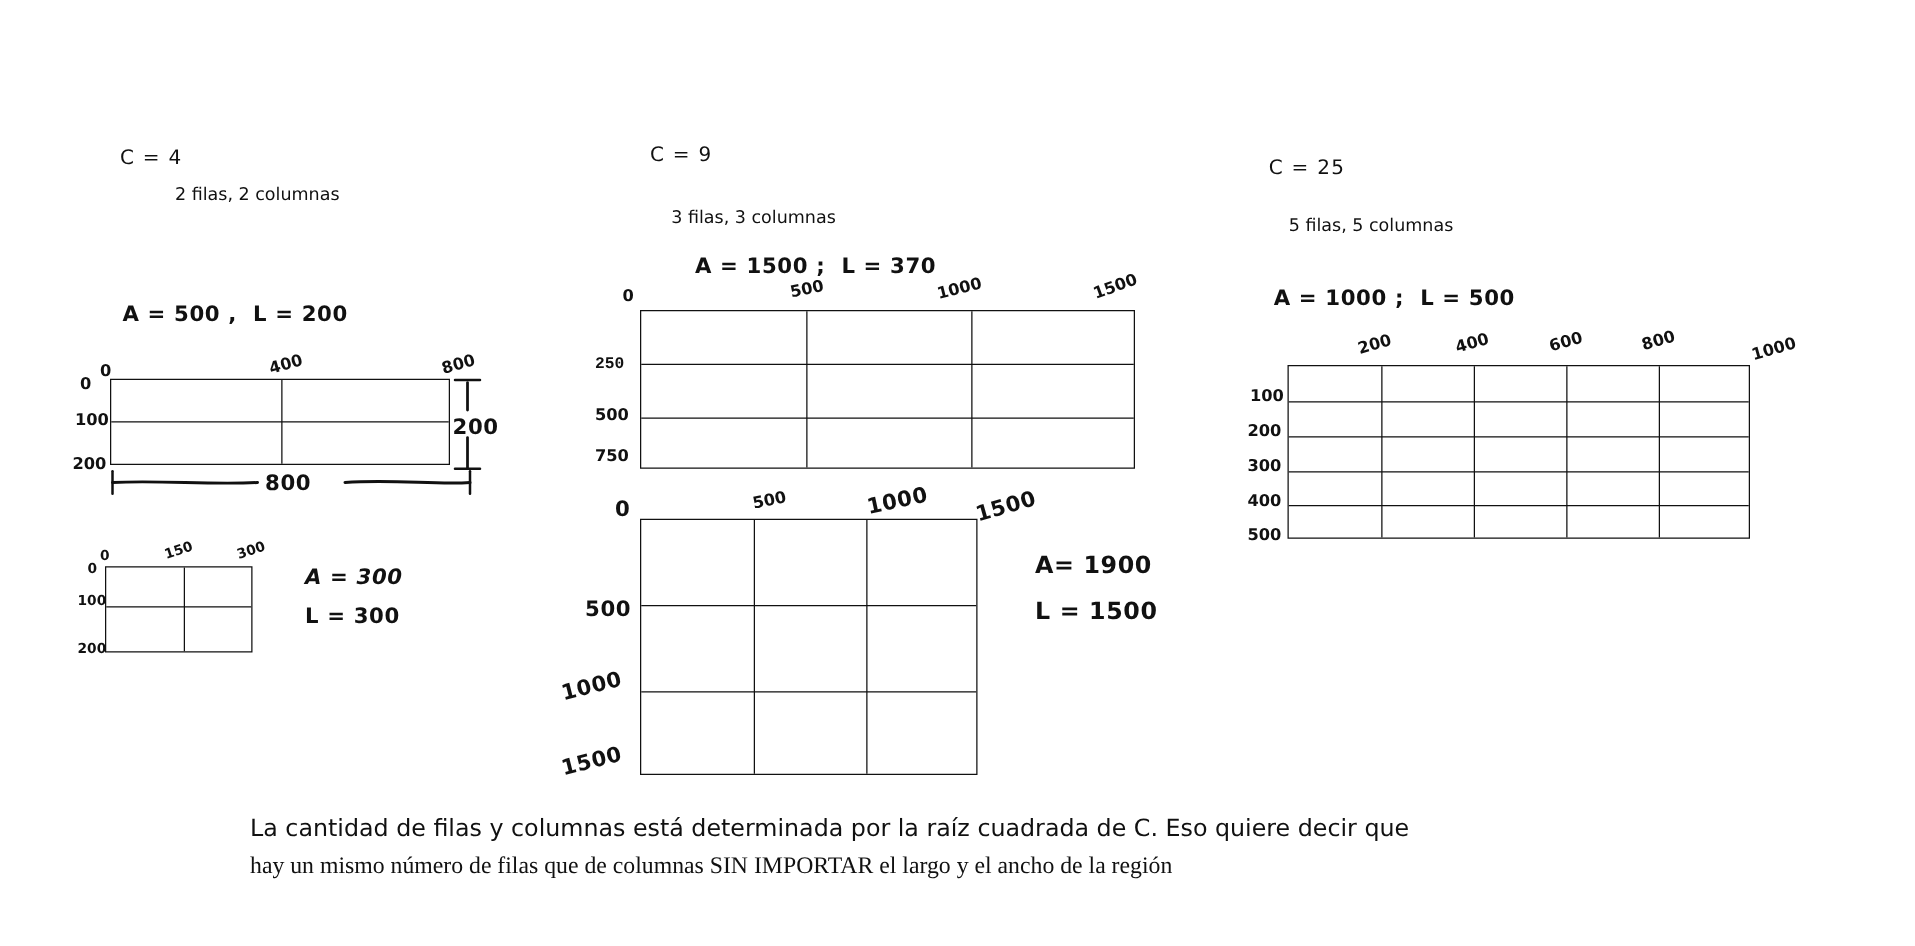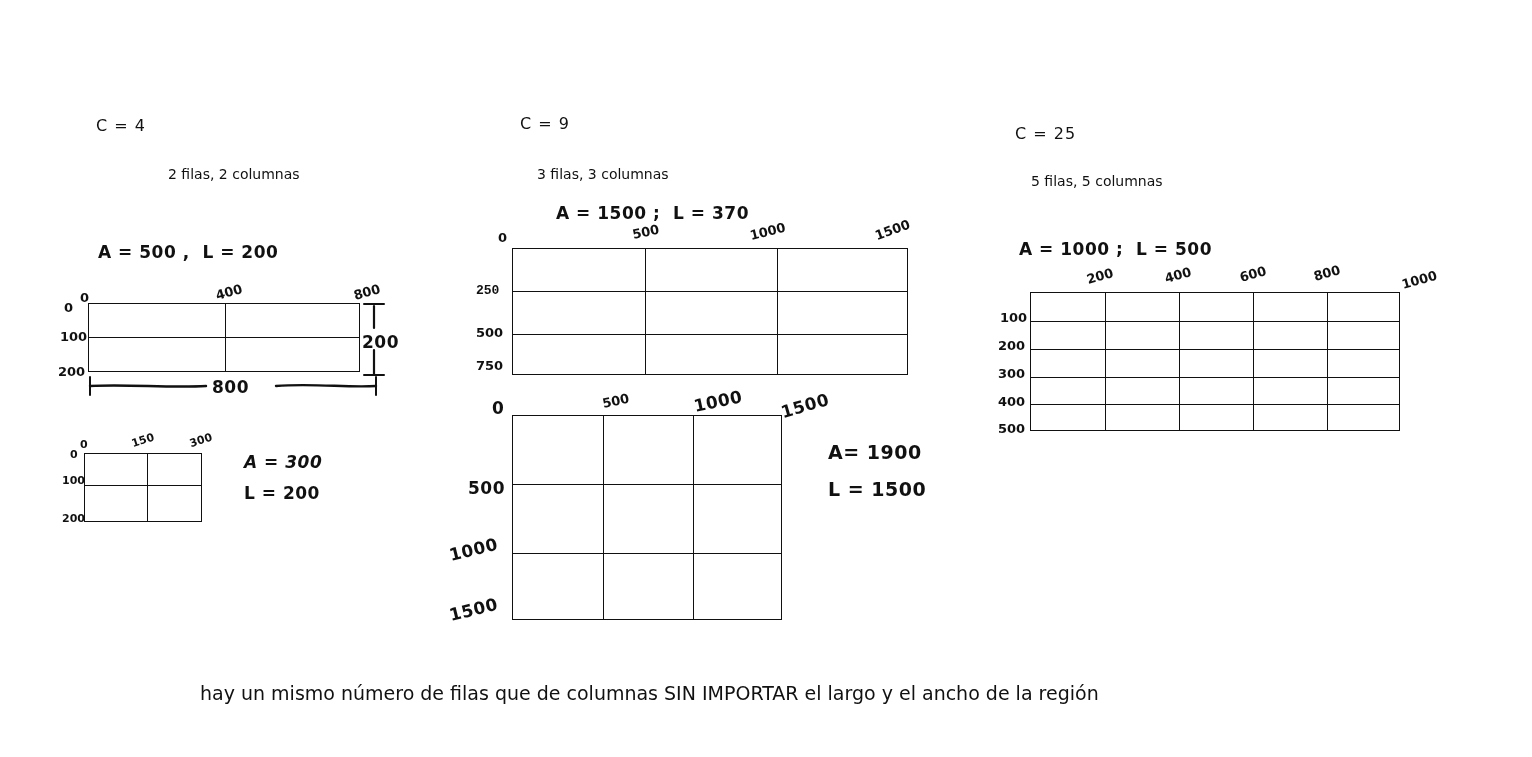--- a/index.html
+++ b/index.html
@@ -96,21 +96,21 @@
     stroke-linecap: round;
   }
 </style>
 </head>
 <body>
 
 <div id="page">
 
 
   <div class="txt clabel" style="left:96px; top:116px;">C = 4</div>
-  <div class="txt sublabel" style="left:140px; top:166px;margin-left:28px;">2 filas, 2 columnas</div>
+  <div class="txt sublabel" style="left:140px; top:148px;">2 filas, 2 columnas</div>
 
   <div class="txt dim" style="left:98px; top:242px;">A = 500 ,  L = 200</div>
 
   <div class="grid" style="left:88px; top:303px; width:272px; height:69px;">
     <div class="gline-h" style="top:33px;"></div>
     <div class="gline-v" style="left:136px;"></div>
   </div>
 
   <div class="txt tick" style="left:80px; top:290px;">0</div>
   <div class="txt tick rot" style="left:218px; top:288px; transform:rotate(-16deg);">400</div>
@@ -141,21 +141,21 @@
     <div class="gline-thin-v" style="left:62px;"></div>
   </div>
   <div class="txt tick-sm" style="left:80px; top:438px;">0</div>
   <div class="txt tick-sm rot" style="left:134px; top:437px; transform:rotate(-18deg);">150</div>
   <div class="txt tick-sm rot" style="left:192px; top:437px; transform:rotate(-18deg);">300</div>
   <div class="txt tick-sm" style="left:70px; top:448px;">0</div>
   <div class="txt tick-sm" style="left:62px; top:474px;">100</div>
   <div class="txt tick-sm" style="left:62px; top:512px;">200</div>
 
   <div class="txt dim" style="left:244px; top:452px;font-style:italic;">A = 300</div>
-  <div class="txt dim" style="left:244px; top:483px;">L = 200</div>
+  <div class="txt dim" style="left:244px; top:483px;">L = 300</div>
 
   <div class="txt clabel" style="left:520px; top:114px;">C = 9</div>
   <div class="txt sublabel" style="left:537px; top:166px;">3 filas, 3 columnas</div>
 
   <div class="txt dim" style="left:556px; top:203px;">A = 1500 ;  L = 370</div>
 
   <div class="grid" style="left:512px; top:248px; width:396px; height:127px;">
     <div class="gline-h" style="top:42px;"></div>
     <div class="gline-h" style="top:85px;"></div>
     <div class="gline-v" style="left:132px;"></div>
@@ -182,21 +182,21 @@
   <div class="txt dim" style="left:468px; top:478px;">500</div>
   <div class="txt dim rot" style="left:452px; top:545px; transform:rotate(-14deg);">1000</div>
   <div class="txt dim rot" style="left:452px; top:605px; transform:rotate(-14deg);">1500</div>
 
   <div class="txt dim" style="left:828px; top:441px; font-size:19px;">A= 1900</div>
   <div class="txt dim" style="left:828px; top:478px; font-size:19px;">L = 1500</div>
 
   <div class="txt clabel" style="left:1015px; top:124px;">C = 25</div>
   <div class="txt sublabel" style="left:1031px; top:173px;">5 filas, 5 columnas</div>
 
-  <div class="txt dim" style="left:1019px; top:229px;margin-top:10px;">A = 1000 ;  L = 500</div>
+  <div class="txt dim" style="left:1019px; top:229px;">A = 1000 ;  L = 500</div>
 
   <div class="grid" style="left:1030px; top:292px; width:370px; height:139px; border-width:1.3px;">
     <div class="gline-thin-h" style="top:28px;"></div>
     <div class="gline-thin-h" style="top:56px;"></div>
     <div class="gline-thin-h" style="top:84px;"></div>
     <div class="gline-thin-h" style="top:111px;"></div>
     <div class="gline-v" style="left:74px;"></div>
     <div class="gline-v" style="left:148px;"></div>
     <div class="gline-v" style="left:222px;"></div>
     <div class="gline-v" style="left:296px;"></div>
@@ -206,15 +206,16 @@
   <div class="txt tick rot" style="left:1242px; top:270px; transform:rotate(-16deg);">600</div>
   <div class="txt tick rot" style="left:1316px; top:269px; transform:rotate(-16deg);">800</div>
   <div class="txt tick rot" style="left:1404px; top:277px; transform:rotate(-16deg);">1000</div>
 
   <div class="txt tick" style="left:1000px; top:310px;">100</div>
   <div class="txt tick" style="left:998px; top:338px;">200</div>
   <div class="txt tick" style="left:998px; top:366px;">300</div>
   <div class="txt tick" style="left:998px; top:394px;">400</div>
   <div class="txt tick" style="left:998px; top:421px;">500</div>
 
-  <div class="txt caption" style="left:200px; top:678px;">hay un mismo número de filas que de columnas SIN IMPORTAR el largo y el ancho de la región</div>
+  <div class="txt caption" style="left:200px; top:648px;">La cantidad de filas y columnas está determinada por la raíz cuadrada de C. Eso quiere decir que</div>
+  <div class="txt caption" style="left:200px; top:678px;font-family:Liberation Serif, serif;">hay un mismo número de filas que de columnas SIN IMPORTAR el largo y el ancho de la región</div>
 
 </div>
 
 </body></html>

